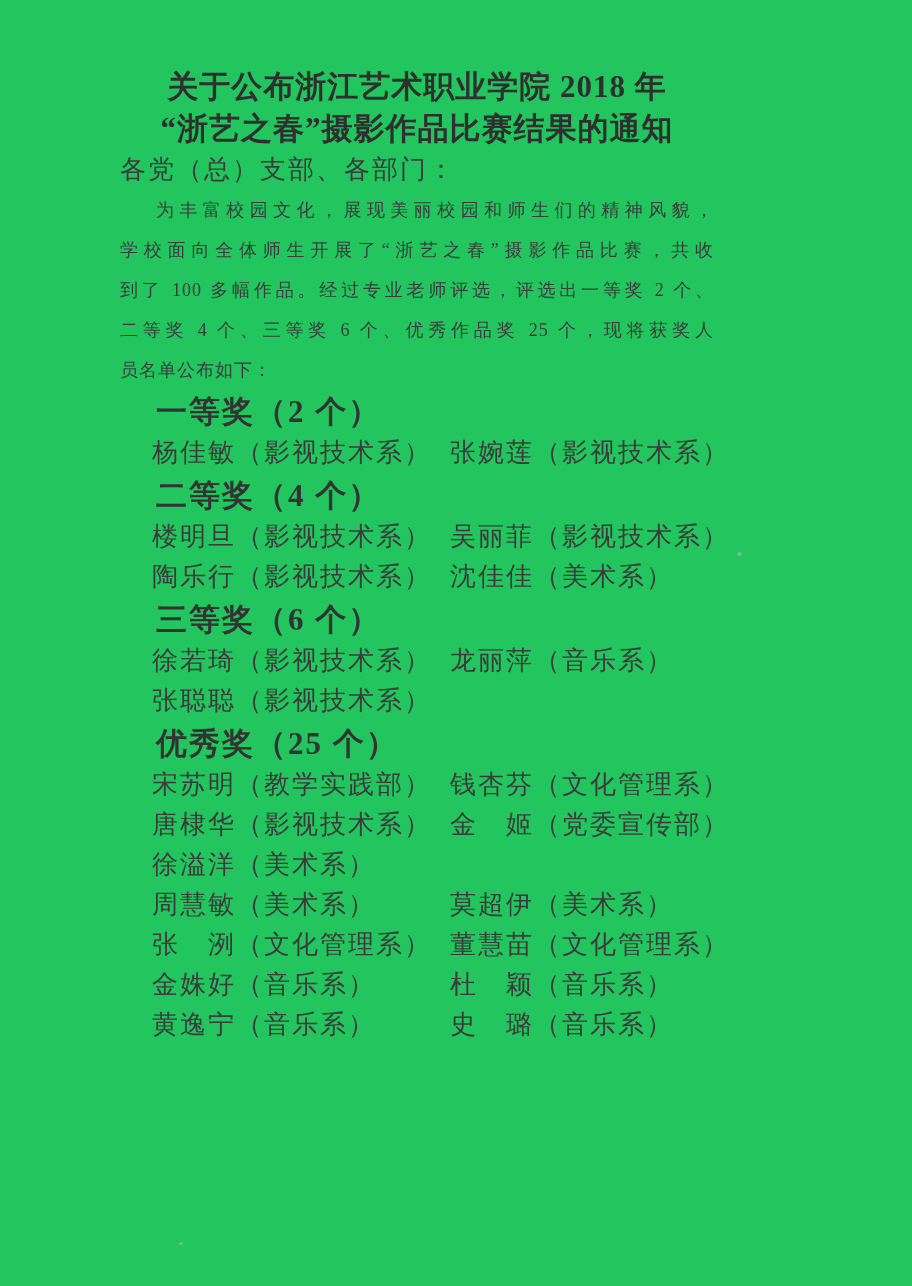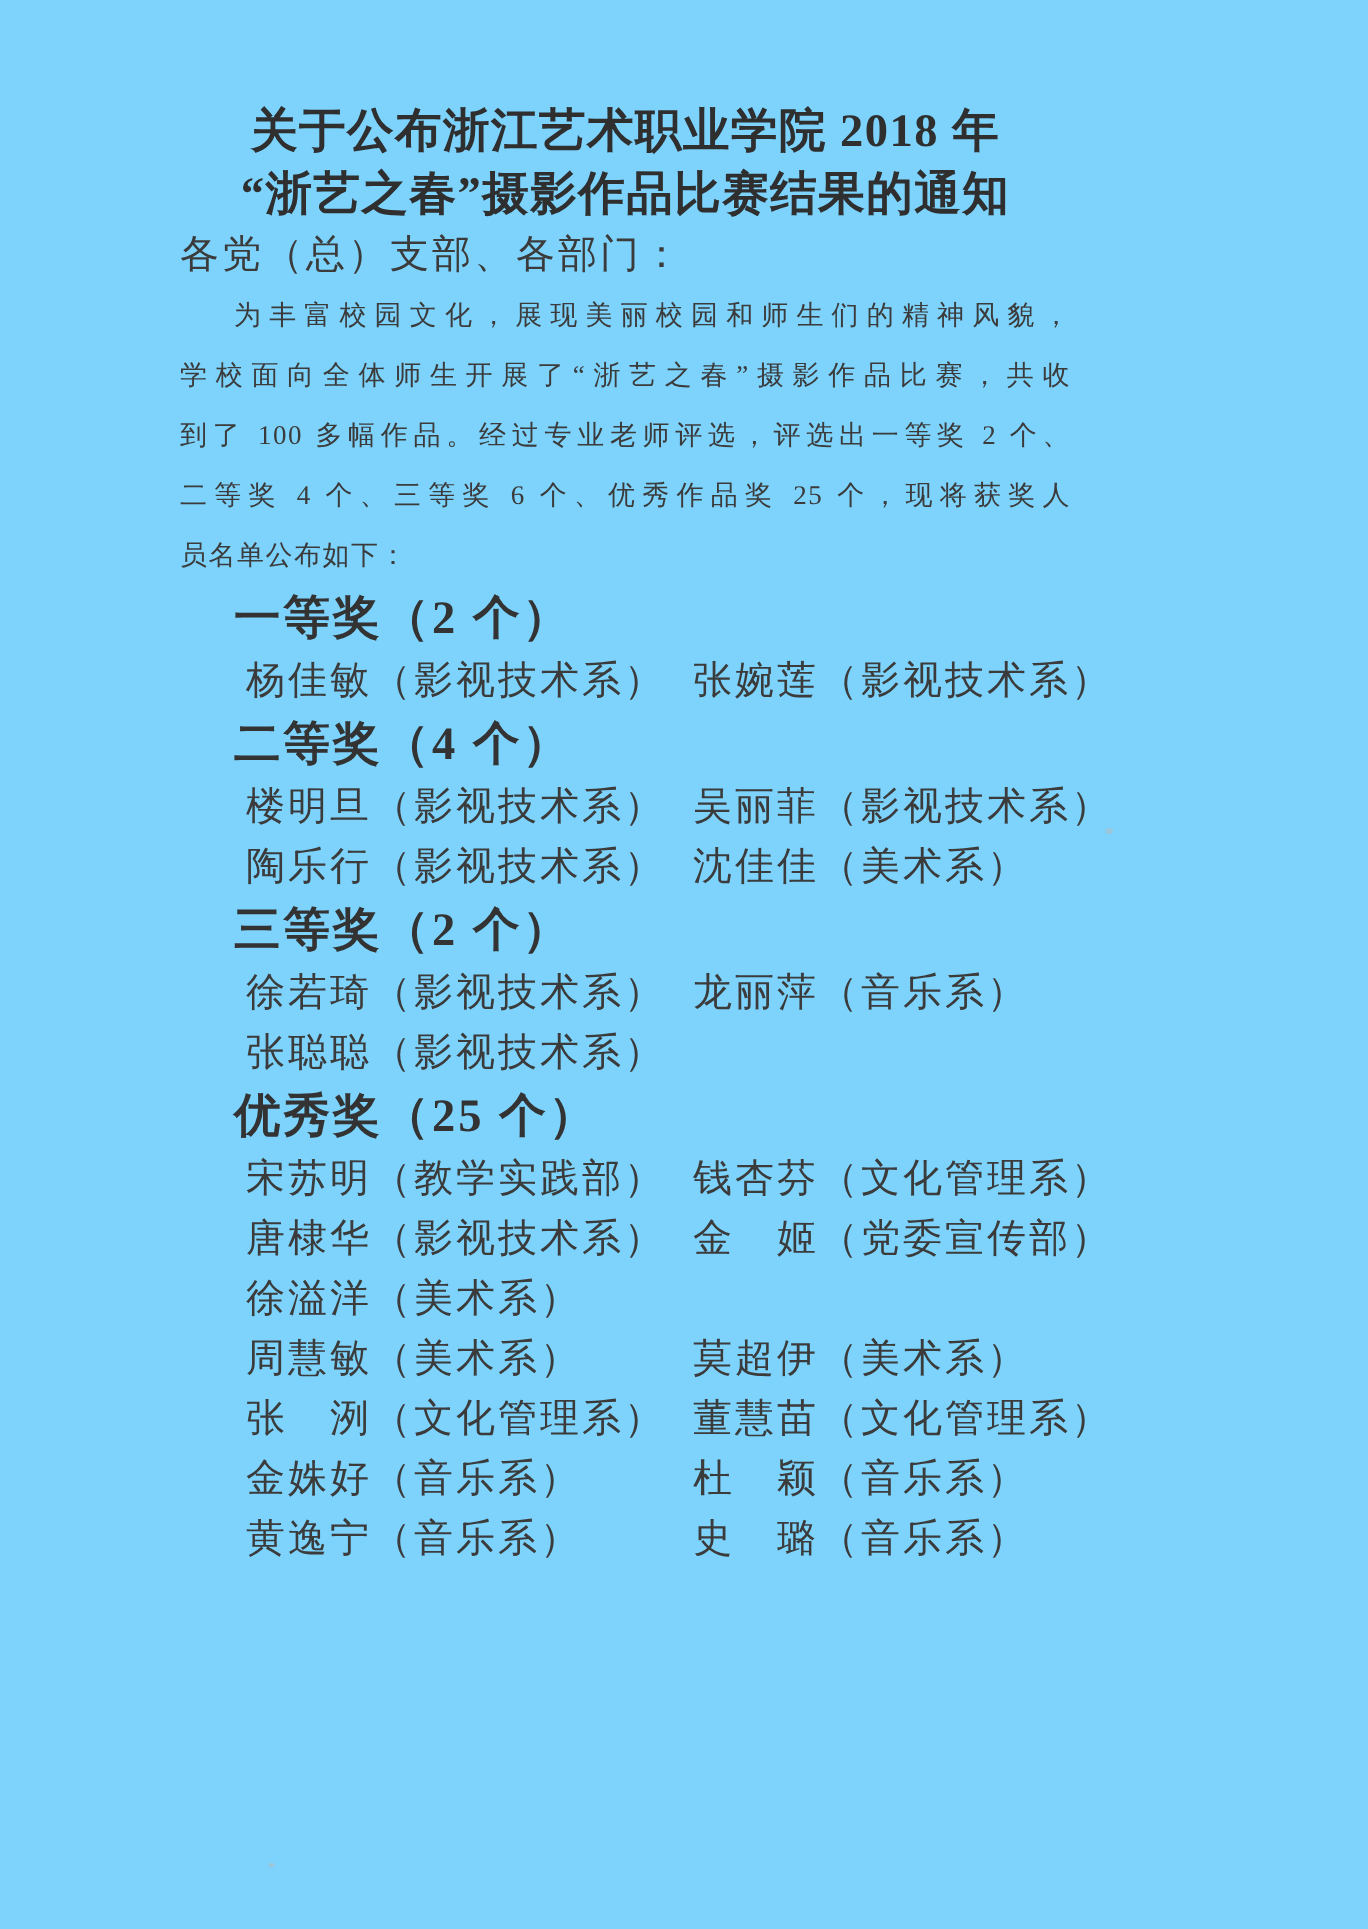--- a/index.html
+++ b/index.html
@@ -4,21 +4,21 @@
 <style>
   html, body {
     margin: 0;
     padding: 0;
     background: #ffffff;
   }
   .scan-page {
     position: relative;
     width: 912px;
     height: 1286px;
-    background: #7dd3fc;
+    background: #22c55e;
     overflow: hidden;
     font-family: "Liberation Serif", "DejaVu Serif", serif;
     color: #3b3b3b;
   }
   .doc {
     position: absolute;
     left: 120px;
     top: 66px;
     width: 594px;
   }
@@ -54,24 +54,25 @@
   .award-heading {
     margin: 2px 0 2px 36px;
     font-size: 31px;
     font-weight: 700;
     color: #333333;
     line-height: 40px;
     letter-spacing: 2px;
   }
   .award-row {
     display: flex;
-    margin-left: 44px;
+    margin-left: 32px;
     font-size: 26px;
     line-height: 40px;
     letter-spacing: 2px;
+    font-family: Liberation Mono, monospace;
   }
   .award-cell-left {
     flex: 0 0 298px;
     white-space: nowrap;
   }
   .award-cell-right { white-space: nowrap; }
   .speck {
     position: absolute;
     background: #b9b9b9;
     border-radius: 50%;
@@ -115,21 +116,21 @@
         <span class="award-cell-left">楼明旦（影视技术系）</span>
         <span class="award-cell-right">吴丽菲（影视技术系）</span>
       </div>
       <div class="award-row">
         <span class="award-cell-left">陶乐行（影视技术系）</span>
         <span class="award-cell-right">沈佳佳（美术系）</span>
       </div>
     </div>
 
     <div class="award-section">
-      <div class="award-heading">三等奖（2 个）</div>
+      <div class="award-heading">三等奖（6 个）</div>
       <div class="award-row">
         <span class="award-cell-left">徐若琦（影视技术系）</span>
         <span class="award-cell-right">龙丽萍（音乐系）</span>
       </div>
       <div class="award-row">
         <span class="award-cell-left">张聪聪（影视技术系）</span>
       </div>
     </div>
 
     <div class="award-section">

